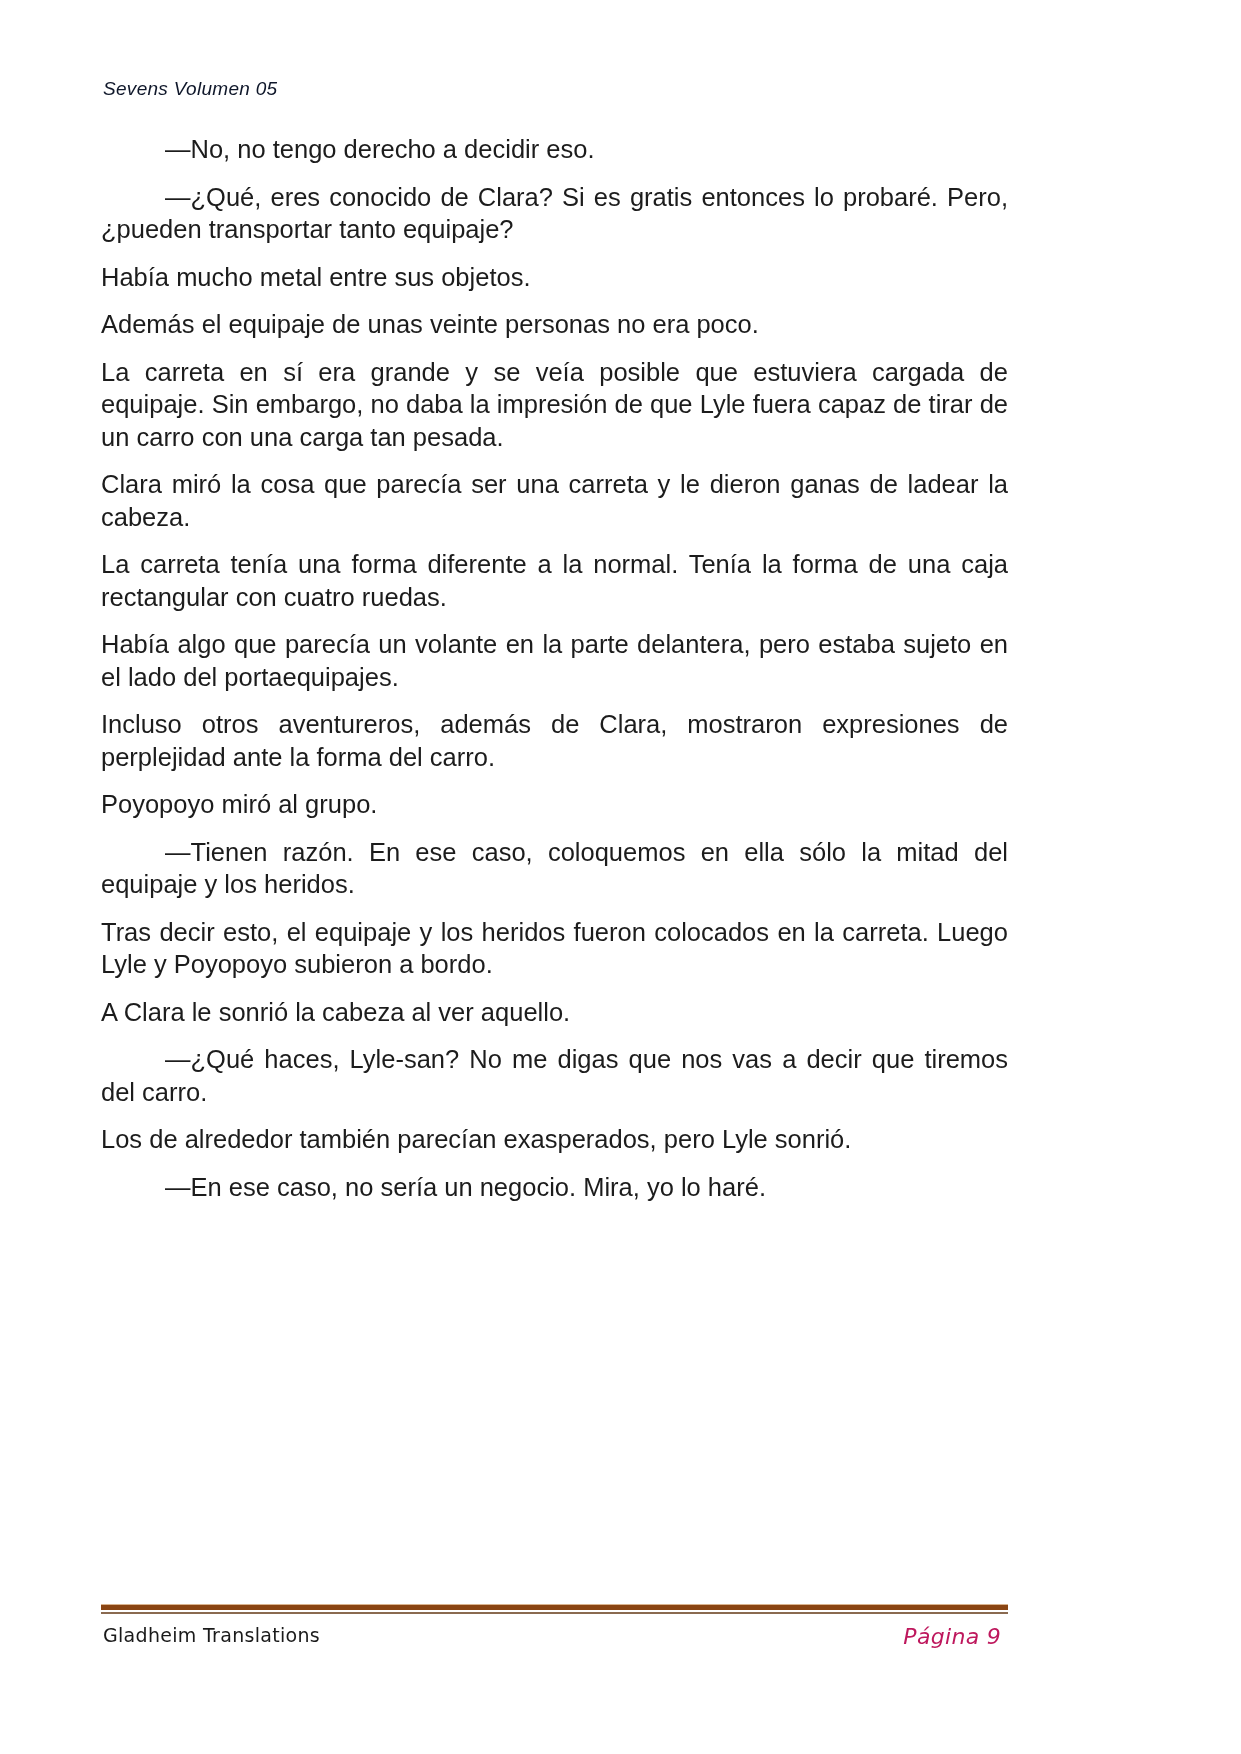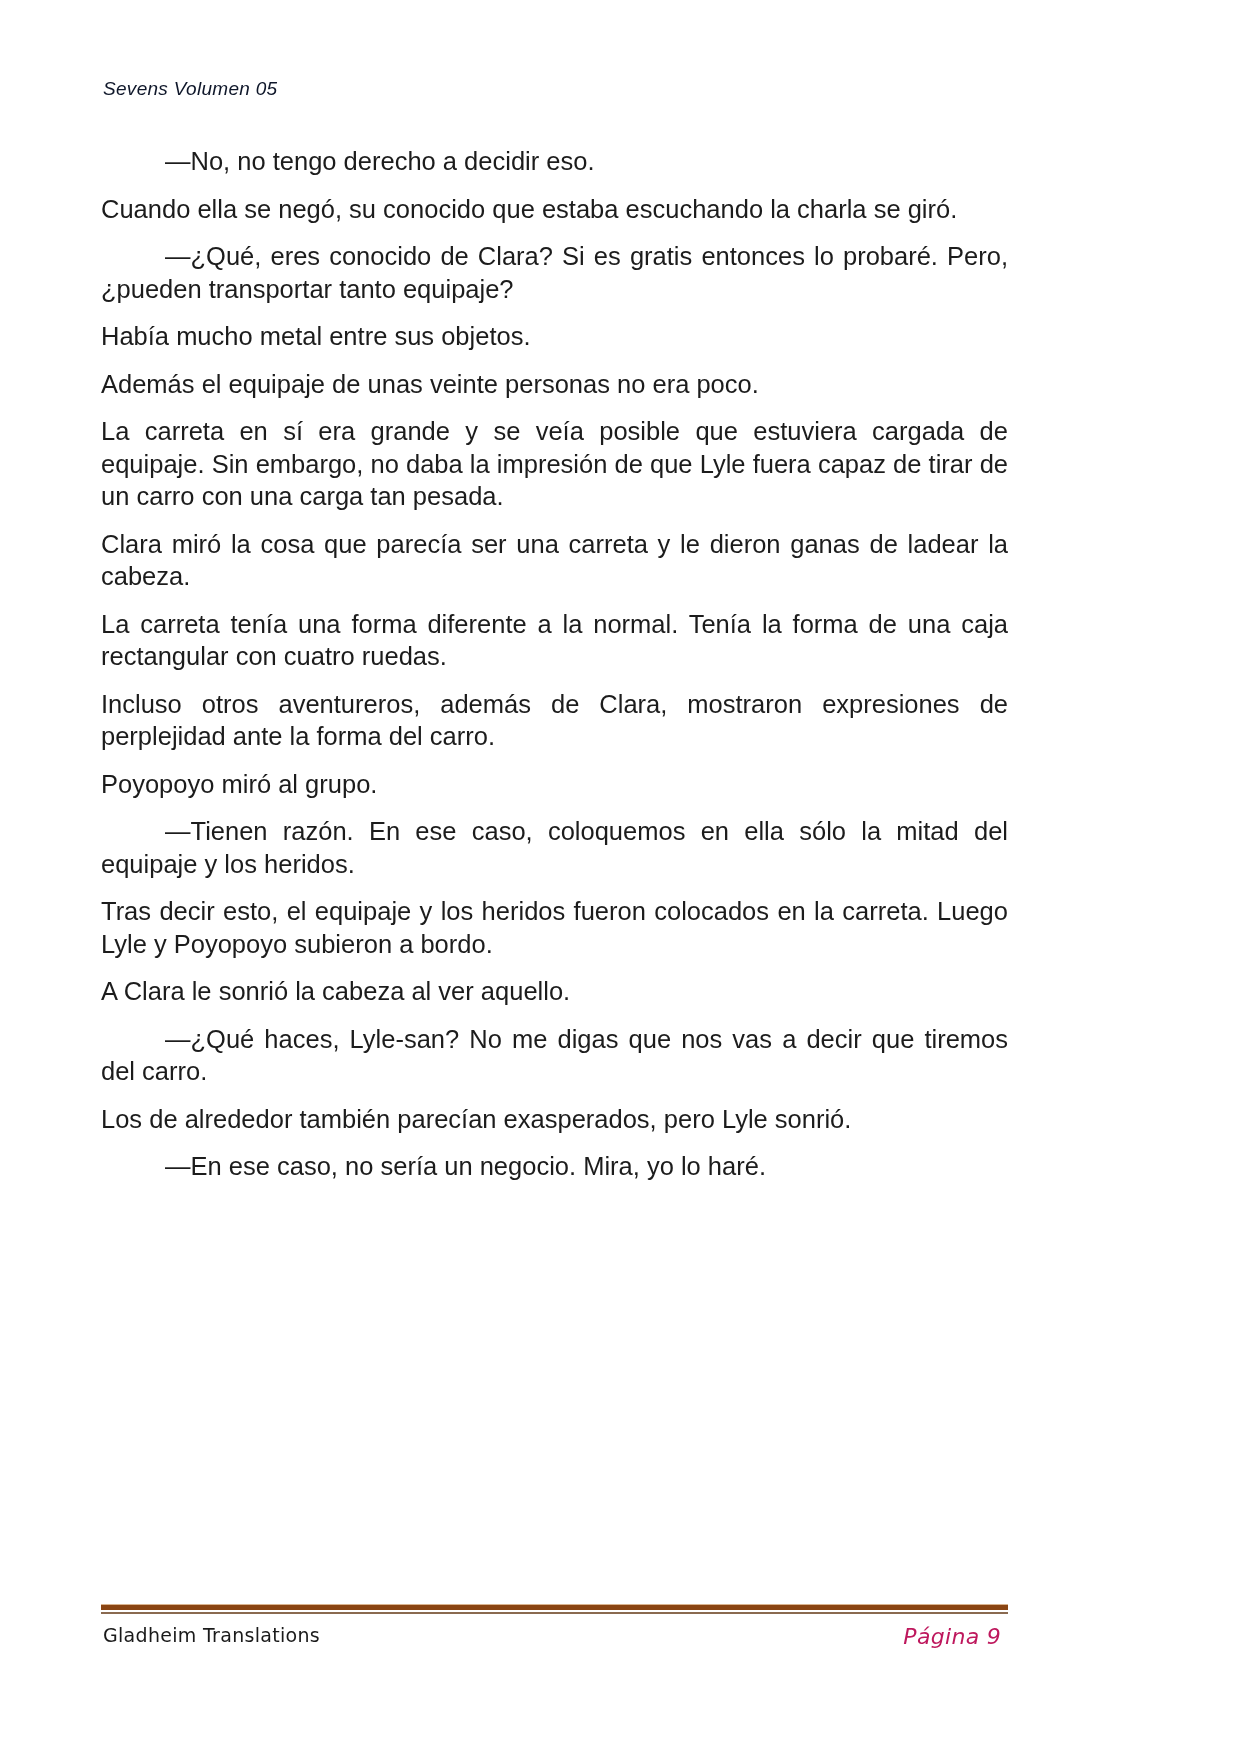--- a/index.html
+++ b/index.html
@@ -9,21 +9,21 @@
       position: absolute; left: 103px; top: 78px;
       font-family: Liberation Sans, sans-serif; font-style: italic;
       font-size: 19px; color: #0f172a; letter-spacing: 0.3px;
     }
     .body-text {
       position: absolute; left: 101px; top: 133px; width: 907px;
       font-family: "Liberation Sans", sans-serif;
       font-size: 25.5px; line-height: 32.5px; color: #1c1c1c;
     }
     .body-text p {
-      margin: 12px 0 15px 0; text-align: justify; text-align-last: left;
+      margin: 0 0 15px 0; text-align: justify; text-align-last: left;
     }
     .body-text p.dialogue { text-indent: 64px; }
     .footer-rule {
       position: absolute; left: 101px; top: 1605px; width: 907px; height: 10px;
     }
     .footer-rule .thick { position: absolute; left: 0; top: 0; width: 100%; height: 5px; background: #8a4513; box-shadow: 0 -1px 0 #d9b48f; }
     .footer-rule .thin { position: absolute; left: 0; top: 7px; width: 100%; height: 2px; background: #8a6a50; }
     .footer-left {
       position: absolute; left: 103px; top: 1624px;
       font-family: "DejaVu Sans", sans-serif; 
@@ -36,27 +36,27 @@
     }
   </style>
 </head>
 <body>
 
 <div class="page">
   <div class="running-header">Sevens Volumen 05</div>
 
   <div class="body-text">
     <p class="dialogue">—No, no tengo derecho a decidir eso.</p>
-    <p>Cuando ella se negó, su conocido que estaba escuchando la charla se giró.</p>
     <p class="dialogue">—¿Qué, eres conocido de Clara? Si es gratis entonces lo probaré. Pero, ¿pueden transportar tanto equipaje?</p>
     <p>Había mucho metal entre sus objetos.</p>
     <p>Además el equipaje de unas veinte personas no era poco.</p>
     <p>La carreta en sí era grande y se veía posible que estuviera cargada de equipaje. Sin embargo, no daba la impresión de que Lyle fuera capaz de tirar de un carro con una carga tan pesada.</p>
     <p>Clara miró la cosa que parecía ser una carreta y le dieron ganas de ladear la cabeza.</p>
     <p>La carreta tenía una forma diferente a la normal. Tenía la forma de una caja rectangular con cuatro ruedas.</p>
+    <p>Había algo que parecía un volante en la parte delantera, pero estaba sujeto en el lado del portaequipajes.</p>
     <p>Incluso otros aventureros, además de Clara, mostraron expresiones de perplejidad ante la forma del carro.</p>
     <p>Poyopoyo miró al grupo.</p>
     <p class="dialogue">—Tienen razón. En ese caso, coloquemos en ella sólo la mitad del equipaje y los heridos.</p>
     <p>Tras decir esto, el equipaje y los heridos fueron colocados en la carreta. Luego Lyle y Poyopoyo subieron a bordo.</p>
     <p>A Clara le sonrió la cabeza al ver aquello.</p>
     <p class="dialogue">—¿Qué haces, Lyle-san? No me digas que nos vas a decir que tiremos del carro.</p>
     <p>Los de alrededor también parecían exasperados, pero Lyle sonrió.</p>
     <p class="dialogue">—En ese caso, no sería un negocio. Mira, yo lo haré.</p>
   </div>
 

